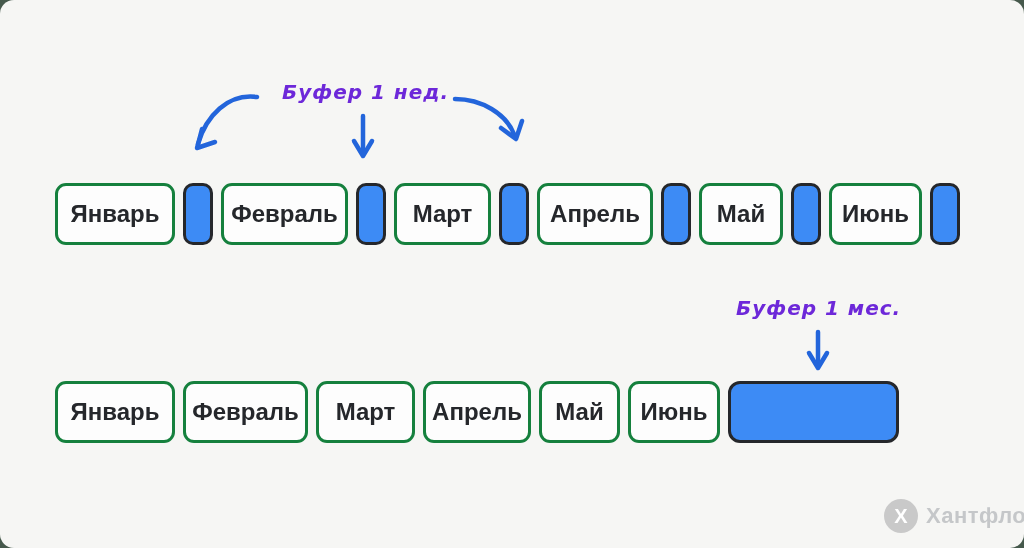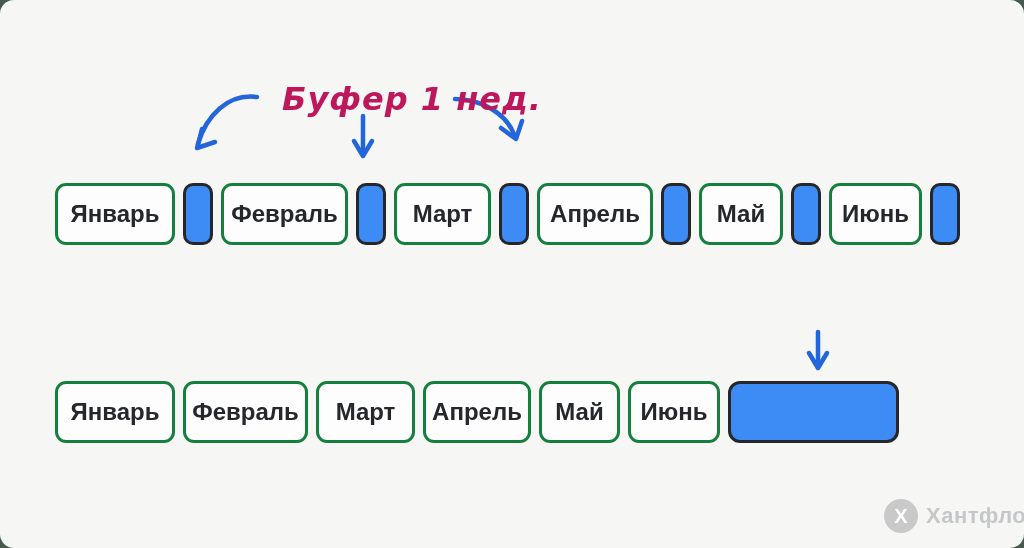--- a/index.html
+++ b/index.html
@@ -19,25 +19,25 @@
     overflow: hidden;
   }
   .arrow-layer {
     position: absolute;
     left: 0; top: 0;
     width: 1024px; height: 548px;
     pointer-events: none;
   }
   .annotation {
     position: absolute;
-    color: #be185d;
+    color: #6d28d9;
     font-family: "DejaVu Sans", sans-serif;
     font-style: italic;
     font-weight: 600;
-    font-size: 32px;
+    font-size: 20px;
     letter-spacing: 1px;
     white-space: nowrap;
   }
   .annotation-weekly { left: 282px; top: 80px; }
   .annotation-monthly { left: 736px; top: 296px; }
   .row {
     position: absolute;
     display: flex;
     gap: 8px;
     height: 62px;
@@ -117,20 +117,21 @@
       <path d="M 501,128 L 516,139 L 522,121"></path>
     </g>
     <g>
       <path d="M 818,332 L 818,364"></path>
       <path d="M 809,353 L 818,368 L 827,353"></path>
     </g>
   </svg>
 
   <div class="annotation annotation-weekly">Буфер 1 нед.</div>
 
+  <div class="annotation annotation-monthly">Буфер 1 мес.</div>
 
   <div class="row row-top">
     <div class="month-box" style="width:120px">Январь</div>
     <div class="buffer-small"></div>
     <div class="month-box" style="width:127px">Февраль</div>
     <div class="buffer-small"></div>
     <div class="month-box" style="width:97px">Март</div>
     <div class="buffer-small"></div>
     <div class="month-box" style="width:116px">Апрель</div>
     <div class="buffer-small"></div>

